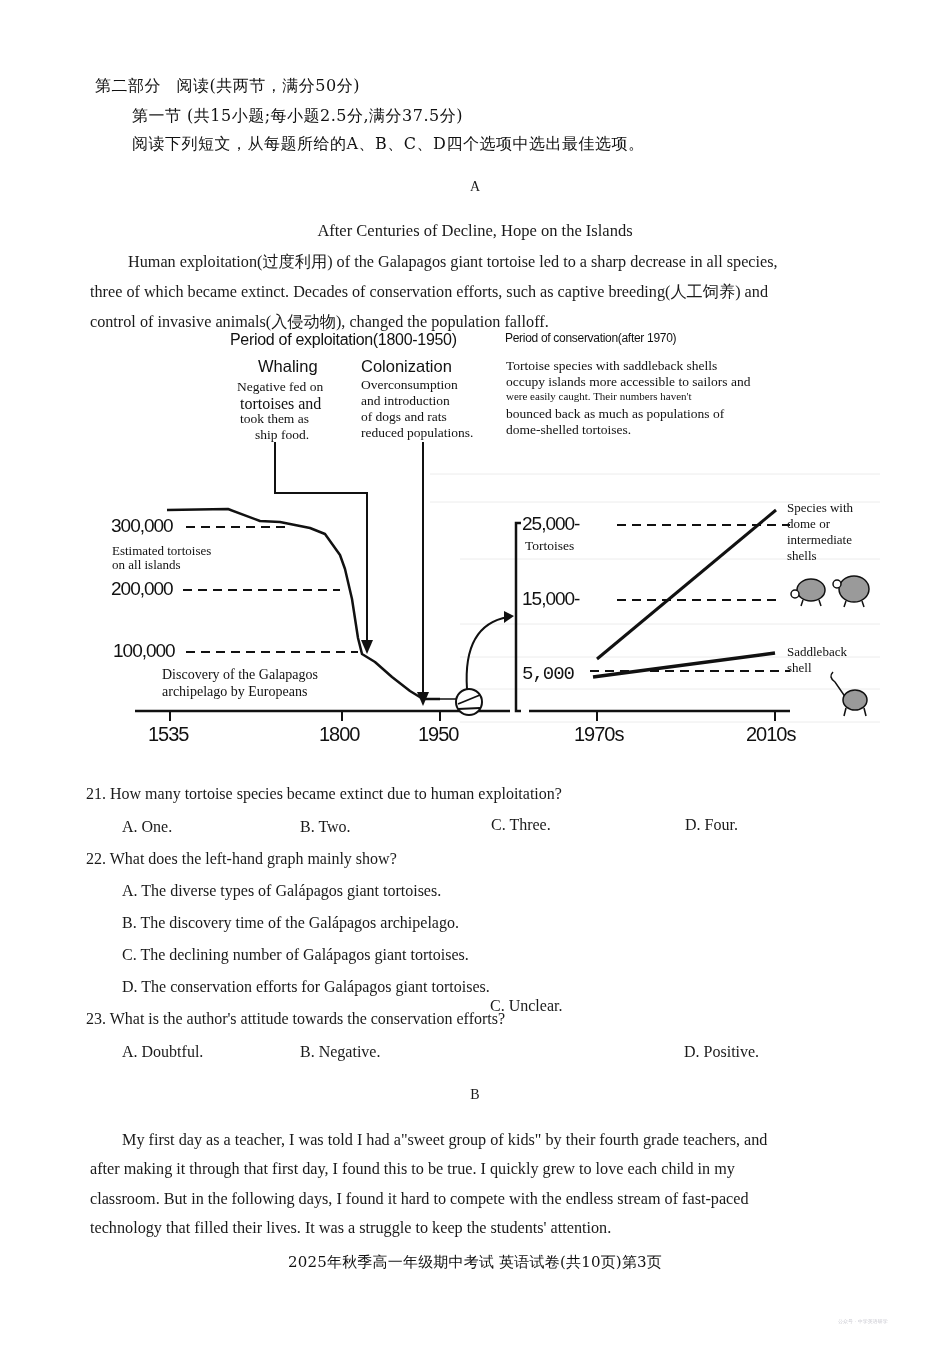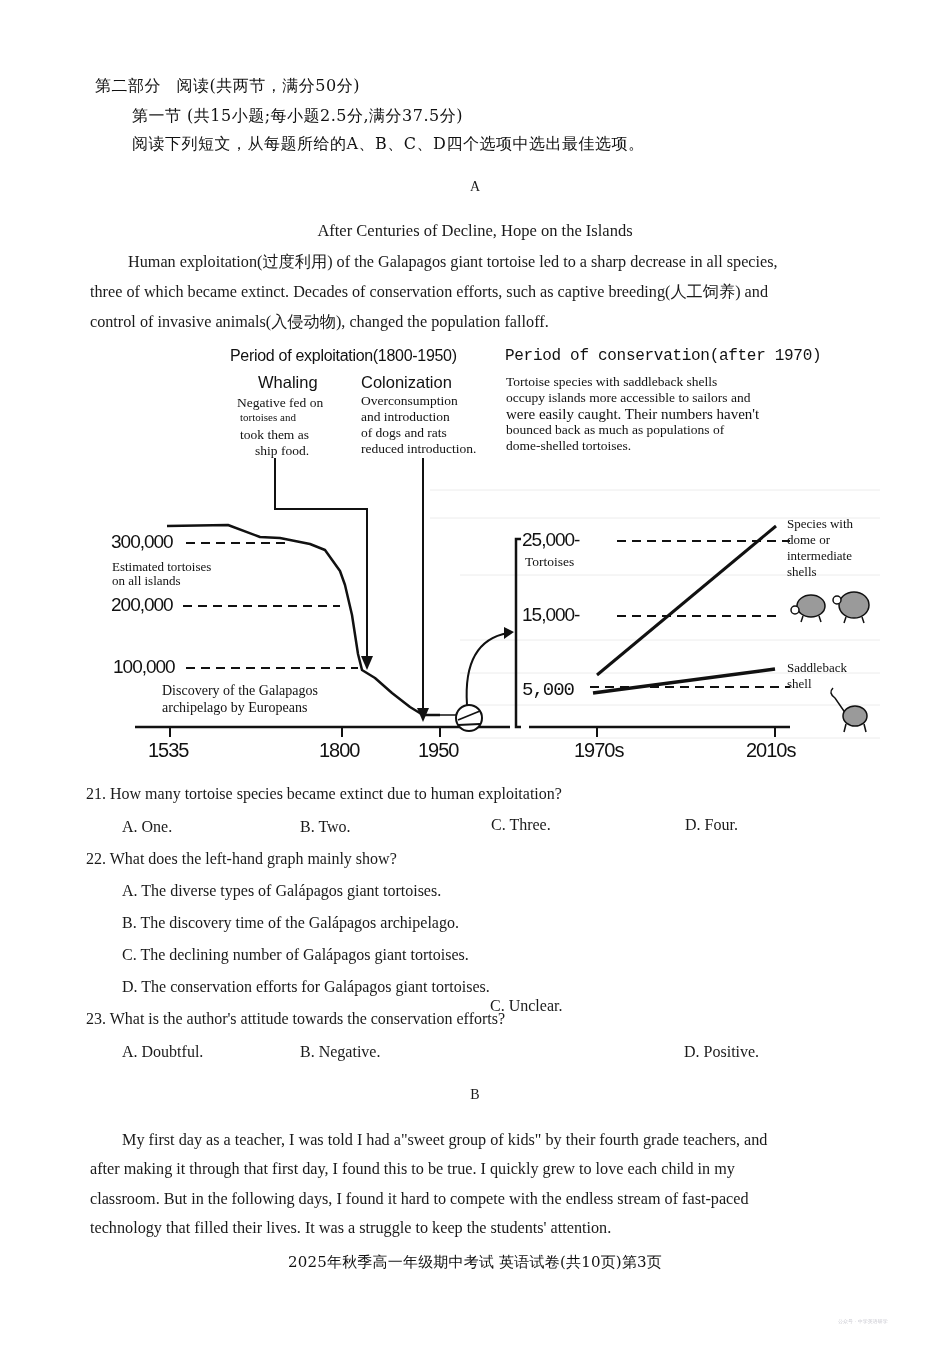--- a/index.html
+++ b/index.html
@@ -1,21 +1,21 @@
 <!DOCTYPE html>
 <html><head>
 <meta charset="utf-8">
 <style>
   html, body { margin: 0; padding: 0; background: #ffffff; }
   body { width: 950px; height: 1345px; position: relative; overflow: hidden; color: #111; }
   .abs { position: absolute; white-space: nowrap; text-align: center; }
   .cn { font-family: "DejaVu Serif", "Liberation Serif", serif; font-size: 16px; letter-spacing: 0.5px; }
   .body-text { font-family: "Liberation Serif", serif; font-size: 16.2px; color: #1a1a1a; }
   .center { position: absolute; left: 0; width: 950px; text-align: center; }
-  .fig { position: absolute; left: 100px; top: 340px; width: 790px; height: 440px; }
+  .fig { position: absolute; left: 100px; top: 324px; width: 790px; height: 440px; }
   .fig svg { position: absolute; left: 0; top: 0; }
   .fig-txt { position: absolute; white-space: nowrap; font-family: "Liberation Sans", sans-serif; color: #111; }
   .fig-serif { position: absolute; white-space: nowrap; font-family: "Liberation Serif", serif; color: #111; }
   .q { position: absolute; font-family: "Liberation Serif", serif; font-size: 16px; color: #1a1a1a; white-space: nowrap; }
   .watermark { position:absolute; left:838px; top:1318px; font-size:5px; color:#c8c8d0; font-family:"DejaVu Sans", sans-serif; }
 </style>
 </head>
 <body>
 
 <div class="abs cn" style="left:95px; top:76px;">
@@ -102,34 +102,34 @@
       <path d="M 733 348 Q 728 353 735 358 L 746 374" fill="none"></path>
       <ellipse cx="755" cy="376" rx="12" ry="10" fill="#9a9a9a"></ellipse>
       <line x1="746" y1="384" x2="744" y2="392"></line>
       <line x1="764" y1="384" x2="766" y2="392"></line>
     </g>
   </svg>
 
   <div class="fig-txt" style="left:130px; top:7px; font-size:16px; letter-spacing:-0.3px;">Period of exploitation(1800-1950)</div>
   <div class="fig-txt" style="left:158px; top:33px; font-size:16.5px;">Whaling</div>
   <div class="fig-serif" style="left:137px; top:55px; font-size:13.5px;">Negative fed on</div>
-  <div class="fig-serif" style="left:140px; top:71px; font-size:11px;">tortoises and</div>
+  <div class="fig-serif" style="left:140px; top:71px; font-size:16px;">tortoises and</div>
   <div class="fig-serif" style="left:140px; top:87px; font-size:13.5px;">took them as</div>
   <div class="fig-serif" style="left:155px; top:103px; font-size:13.5px;">ship food.</div>
 
   <div class="fig-txt" style="left:261px; top:33px; font-size:16.5px;">Colonization</div>
   <div class="fig-serif" style="left:261px; top:53px; font-size:13.5px;">Overconsumption</div>
   <div class="fig-serif" style="left:261px; top:69px; font-size:13.5px;">and introduction</div>
   <div class="fig-serif" style="left:261px; top:85px; font-size:13.5px;">of dogs and rats</div>
-  <div class="fig-serif" style="left:261px; top:101px; font-size:13.5px;">reduced introduction.</div>
+  <div class="fig-serif" style="left:261px; top:101px; font-size:13.5px;">reduced populations.</div>
 
-  <div class="fig-txt" style="left:405px; top:7px; font-size:16px; letter-spacing:-0.3px;font-family:Liberation Mono, monospace;">Period of conservation(after 1970)</div>
+  <div class="fig-txt" style="left:405px; top:7px; font-size:12px; letter-spacing:-0.3px;">Period of conservation(after 1970)</div>
   <div class="fig-serif" style="left:406px; top:34px; font-size:13.5px;">Tortoise species with saddleback shells</div>
   <div class="fig-serif" style="left:406px; top:50px; font-size:13.5px;">occupy islands more accessible to sailors and</div>
-  <div class="fig-serif" style="left:406px; top:66px; font-size:15px;">were easily caught. Their numbers haven't</div>
+  <div class="fig-serif" style="left:406px; top:66px; font-size:11px;">were easily caught. Their numbers haven't</div>
   <div class="fig-serif" style="left:406px; top:82px; font-size:13.5px;">bounced back as much as populations of</div>
   <div class="fig-serif" style="left:406px; top:98px; font-size:13.5px;">dome-shelled tortoises.</div>
 
   <div class="fig-txt" style="left:11px; top:191px; font-size:19px; letter-spacing:-1px;">300,000</div>
   <div class="fig-serif" style="left:12px; top:219px; font-size:13px;">Estimated tortoises</div>
   <div class="fig-serif" style="left:12px; top:233px; font-size:13px;">on all islands</div>
   <div class="fig-txt" style="left:11px; top:254px; font-size:19px; letter-spacing:-1px;">200,000</div>
   <div class="fig-txt" style="left:13px; top:316px; font-size:19px; letter-spacing:-1px;">100,000</div>
   <div class="fig-serif" style="left:62px; top:343px; font-size:14px;">Discovery of the Galapagos</div>
   <div class="fig-serif" style="left:62px; top:360px; font-size:14px;">archipelago by Europeans</div>

